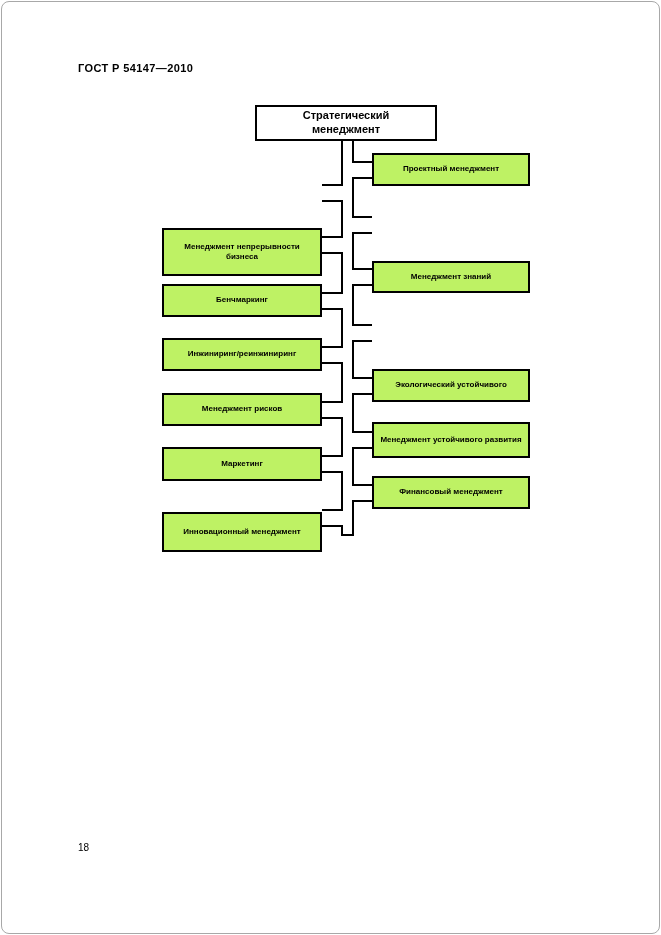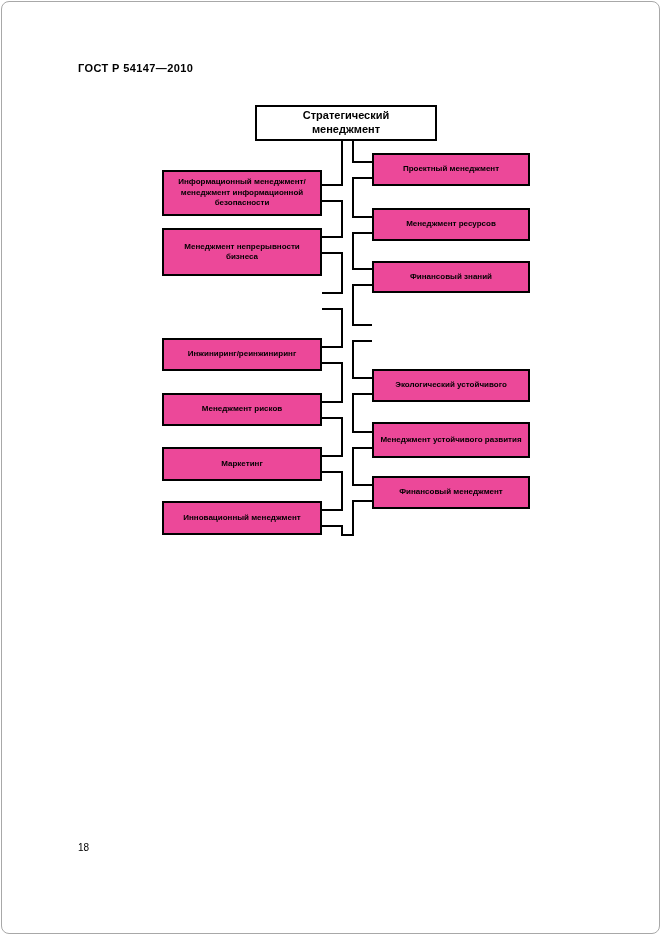--- a/index.html
+++ b/index.html
@@ -28,21 +28,21 @@
   #connectors { position: absolute; left: 0; top: 0; }
   .seg { position: absolute; }
   .root-box {
     position: absolute; left: 255px; top: 105px; width: 182px; height: 36px;
     border: 2px solid #000; background: #fff; box-sizing: border-box;
     display: flex; align-items: center; justify-content: center;
     text-align: center; font-size: 11px; font-weight: bold; line-height: 1.25;
     white-space: pre-line; z-index: 2;
   }
   .node {
-    position: absolute; border: 2px solid #000; background: #ec4899;
+    position: absolute; border: 2px solid #000; background: #bef264;
     box-sizing: border-box; z-index: 2;
     display: flex; align-items: center; justify-content: center;
     text-align: center; font-size: 8px; font-weight: bold; line-height: 1.3;
     padding: 1px 5px;
   }
   .node-left  { left: 162px; width: 160px; }
   .node-right { left: 372px; width: 158px; }
   .caption {
     position: absolute; left: 30px; right: 0; top: 546px;
     text-align: center; font-size: 8.5px; color: #1a1a1a;
@@ -105,30 +105,29 @@
         <div class="seg" style="left: 352px; top: 392.5px; width: 20px; height: 2px; background: rgb(0, 0, 0);"></div>
         <div class="seg" style="left: 352px; top: 431px; width: 20px; height: 2px; background: rgb(0, 0, 0);"></div>
         <div class="seg" style="left: 352px; top: 447px; width: 20px; height: 2px; background: rgb(0, 0, 0);"></div>
         <div class="seg" style="left: 352px; top: 483.5px; width: 20px; height: 2px; background: rgb(0, 0, 0);"></div>
         <div class="seg" style="left: 352px; top: 499.5px; width: 20px; height: 2px; background: rgb(0, 0, 0);"></div>
       </div>
 
     <div class="root-box">Стратегический
 менеджмент</div>
 
-    <div class="node node-left" style="top:170px;height:46px">Информационный менеджмент/ менеджмент информационной безопасности</div>
     <div class="node node-left" style="top:228px;height:48px">Менеджмент непрерывности бизнеса</div>
+    <div class="node node-left" style="top:284px;height:33px">Бенчмаркинг</div>
     <div class="node node-left" style="top:338px;height:33px">Инжиниринг/реинжиниринг</div>
     <div class="node node-left" style="top:393px;height:33px">Менеджмент рисков</div>
     <div class="node node-left" style="top:447px;height:34px">Маркетинг</div>
-    <div class="node node-left" style="top:501px;height:34px">Инновационный менеджмент</div>
+    <div class="node node-left" style="top:512px;height:40px">Инновационный менеджмент</div>
 
     <div class="node node-right" style="top:153px;height:33px">Проектный менеджмент</div>
-    <div class="node node-right" style="top:208px;height:33px">Менеджмент ресурсов</div>
-    <div class="node node-right" style="top:261px;height:32px">Финансовый знаний</div>
+    <div class="node node-right" style="top:261px;height:32px">Менеджмент знаний</div>
     <div class="node node-right" style="top:369px;height:33px">Экологический устойчивого</div>
     <div class="node node-right" style="top:422px;height:36px">Менеджмент устойчивого развития</div>
     <div class="node node-right" style="top:476px;height:33px">Финансовый менеджмент</div>
   </div>
 
 
   <div class="page-number">18</div>
 </div>
 
 </body></html>

